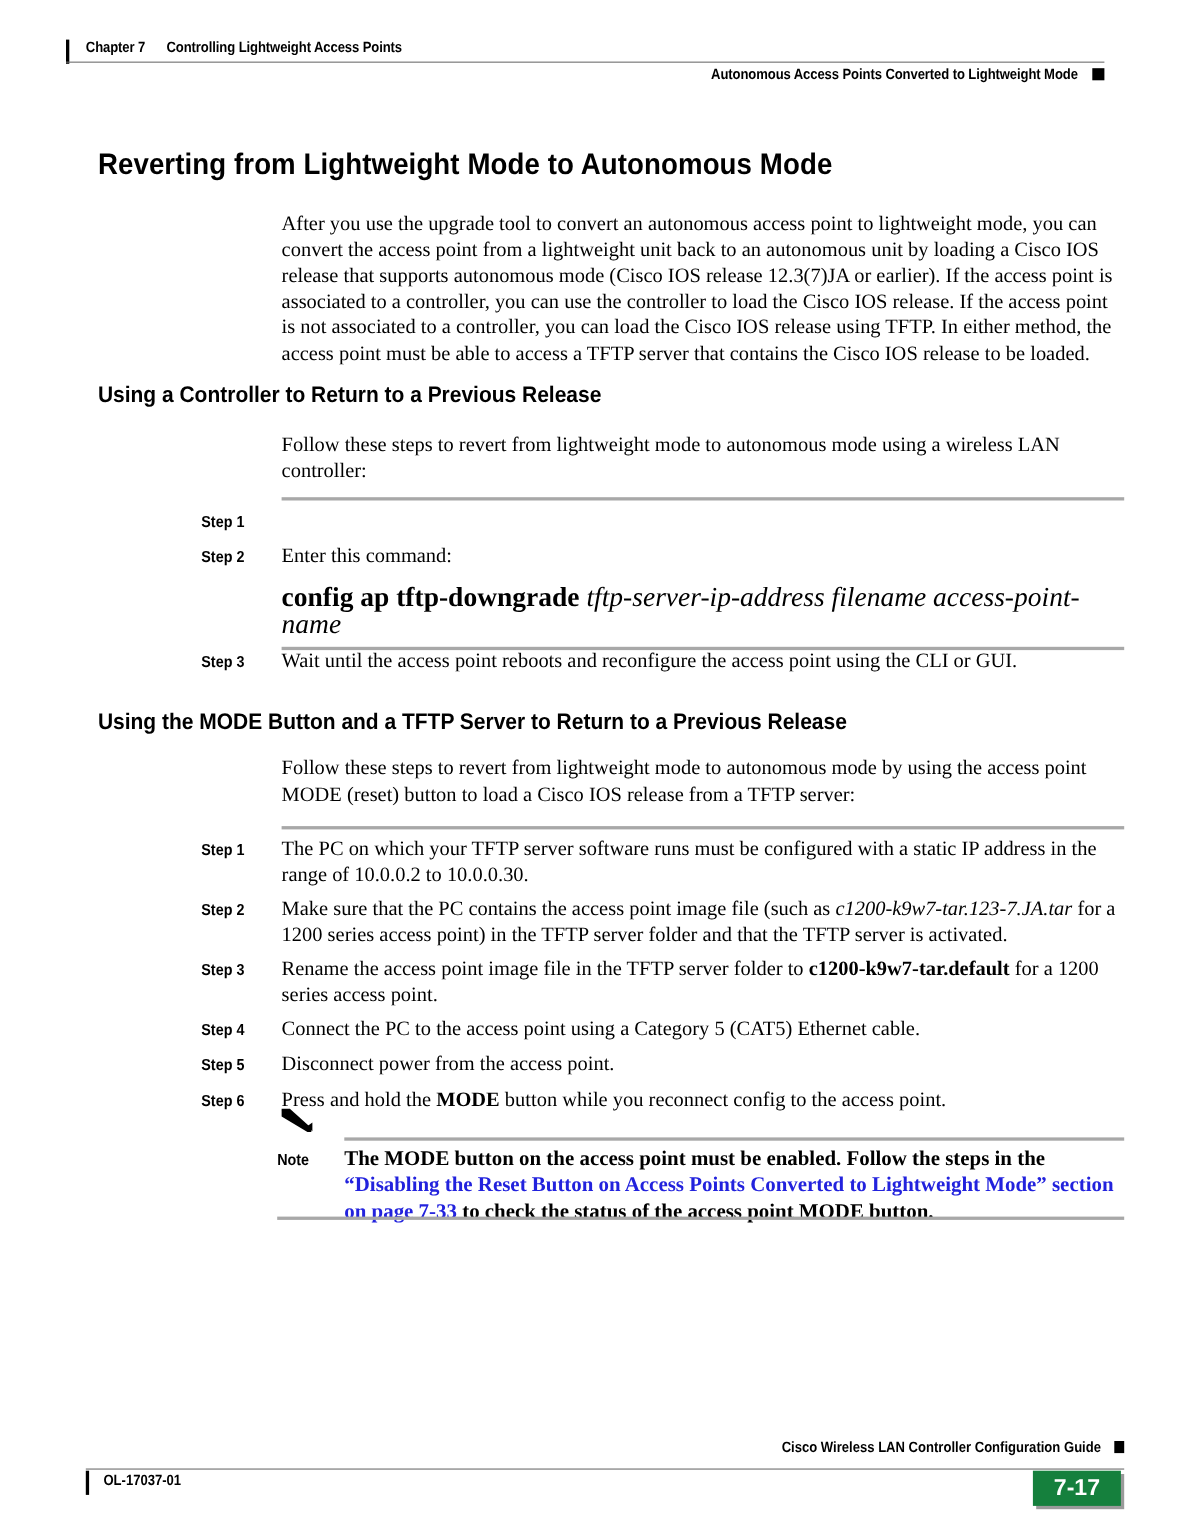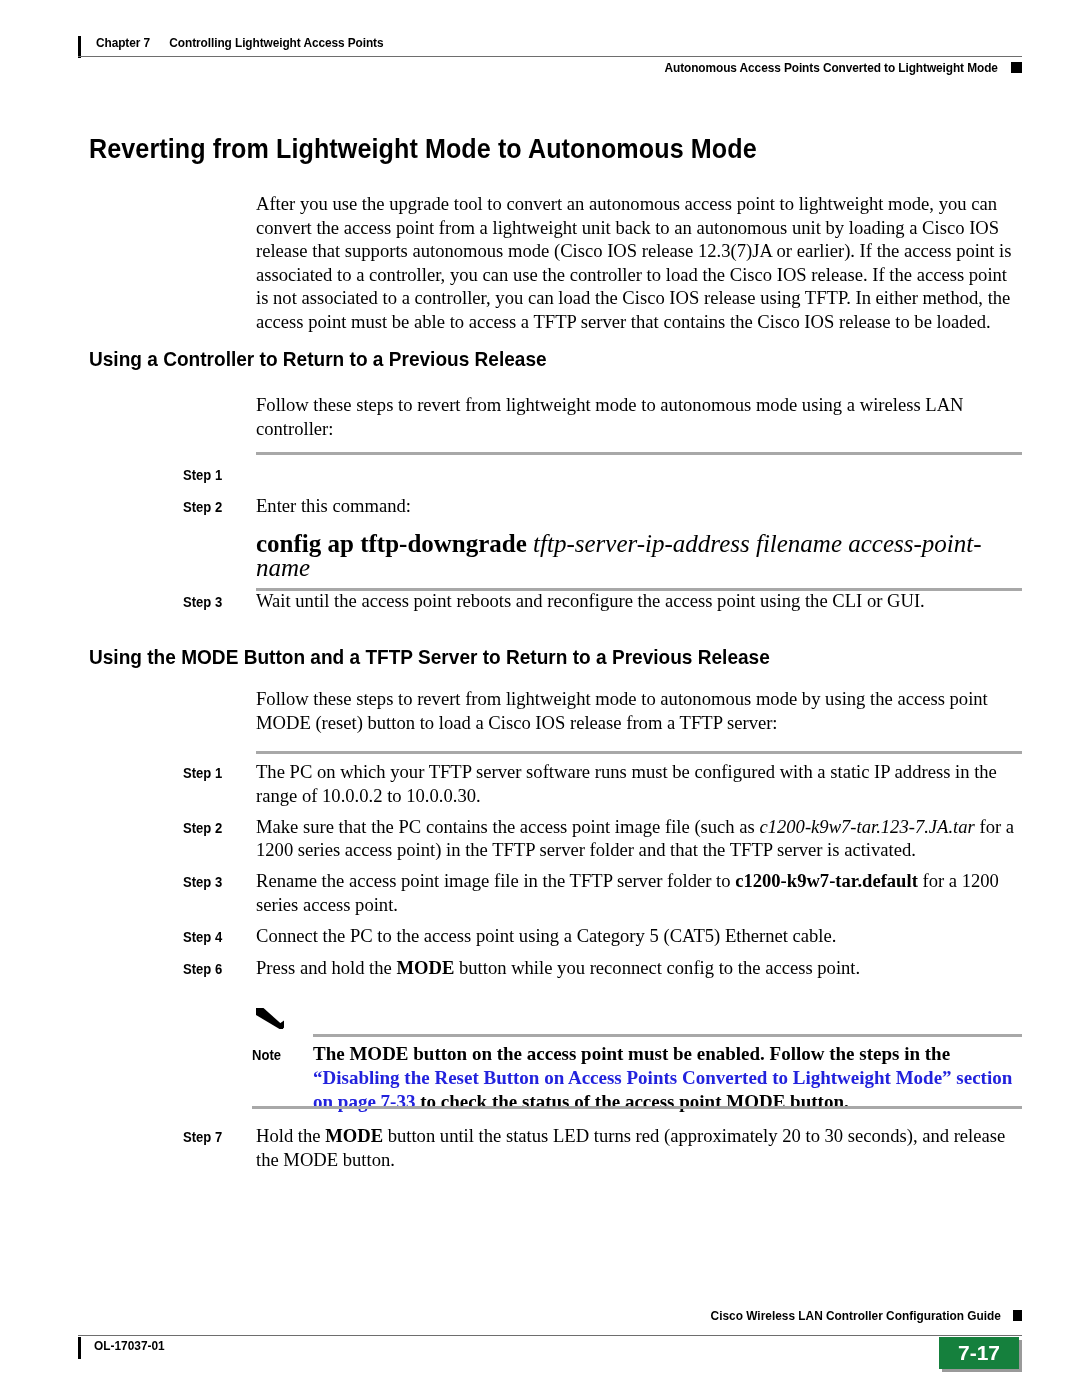--- a/index.html
+++ b/index.html
@@ -17,21 +17,21 @@
   }
 
   .page {
     position: absolute;
     inset: 0;
   }
 
   
   .hdr {
     position: absolute;
-    left: 78px;
+    left: 60px;
     top: 32px;
     width: 944px;
     height: 52px;
   }
   .hdr-rule-top {
     position: absolute;
     left: 0;
     top: 24px;
     width: 944px;
     height: 1px;
@@ -370,20 +370,24 @@
     <div class="step">
       <div class="step-label">Step 3</div>
       <div class="step-body"><span>Rename the access point image file in the TFTP server folder to </span><span class="b">c1200-k9w7-tar.default</span><span> for a 1200 series access point.</span></div>
     </div>
 
     <div class="step">
       <div class="step-label">Step 4</div>
       <div class="step-body">Connect the PC to the access point using a Category 5 (CAT5) Ethernet cable.</div>
     </div>
 
+    <div class="step">
+      <div class="step-label">Step 5</div>
+      <div class="step-body">Disconnect power from the access point.</div>
+    </div>
 
     <div class="step">
       <div class="step-label">Step 6</div>
       <div class="step-body"><span>Press and hold the </span><span class="b">MODE</span><span> button while you reconnect config to the access point.</span></div>
     </div>
 
   </div>
 
   <div class="note">
     <svg class="note-icon" viewBox="0 0 34 24" xmlns="http://www.w3.org/2000/svg">
@@ -392,26 +396,20 @@
       <polygon points="25,18 30,22.5 30,14.5" fill="#000000"></polygon>
     </svg>
     <div class="note-rule-top"></div>
     <div class="note-row">
       <div class="note-label">Note</div>
       <div class="note-text"><span>The MODE button on the access point must be enabled. Follow the steps in the </span><span class="link">“Disabling the Reset Button on Access Points Converted to Lightweight Mode” section on page 7-33</span><span> to check the status of the access point MODE button.</span></div>
     </div>
     <div class="note-rule-bot"></div>
   </div>
 
-  <div class="steps" id="steps-3">
-    <div class="step">
-      <div class="step-label">Step 7</div>
-      <div class="step-body"><span>Hold the </span><span class="b">MODE</span><span> button until the status LED turns red (approximately 20 to 30 seconds), and release the MODE button.</span></div>
-    </div>
-  </div>
 
   <div class="ftr">
     <div class="ftr-right-wrap">
       <span class="ftr-guide">Cisco Wireless LAN Controller Configuration Guide</span>
       <span class="ftr-square"></span>
     </div>
     <div class="ftr-rule"></div>
     <div class="ftr-tick"></div>
     <div class="ftr-docid">OL-17037-01</div>
     <div class="pagebox-shadow"></div>

